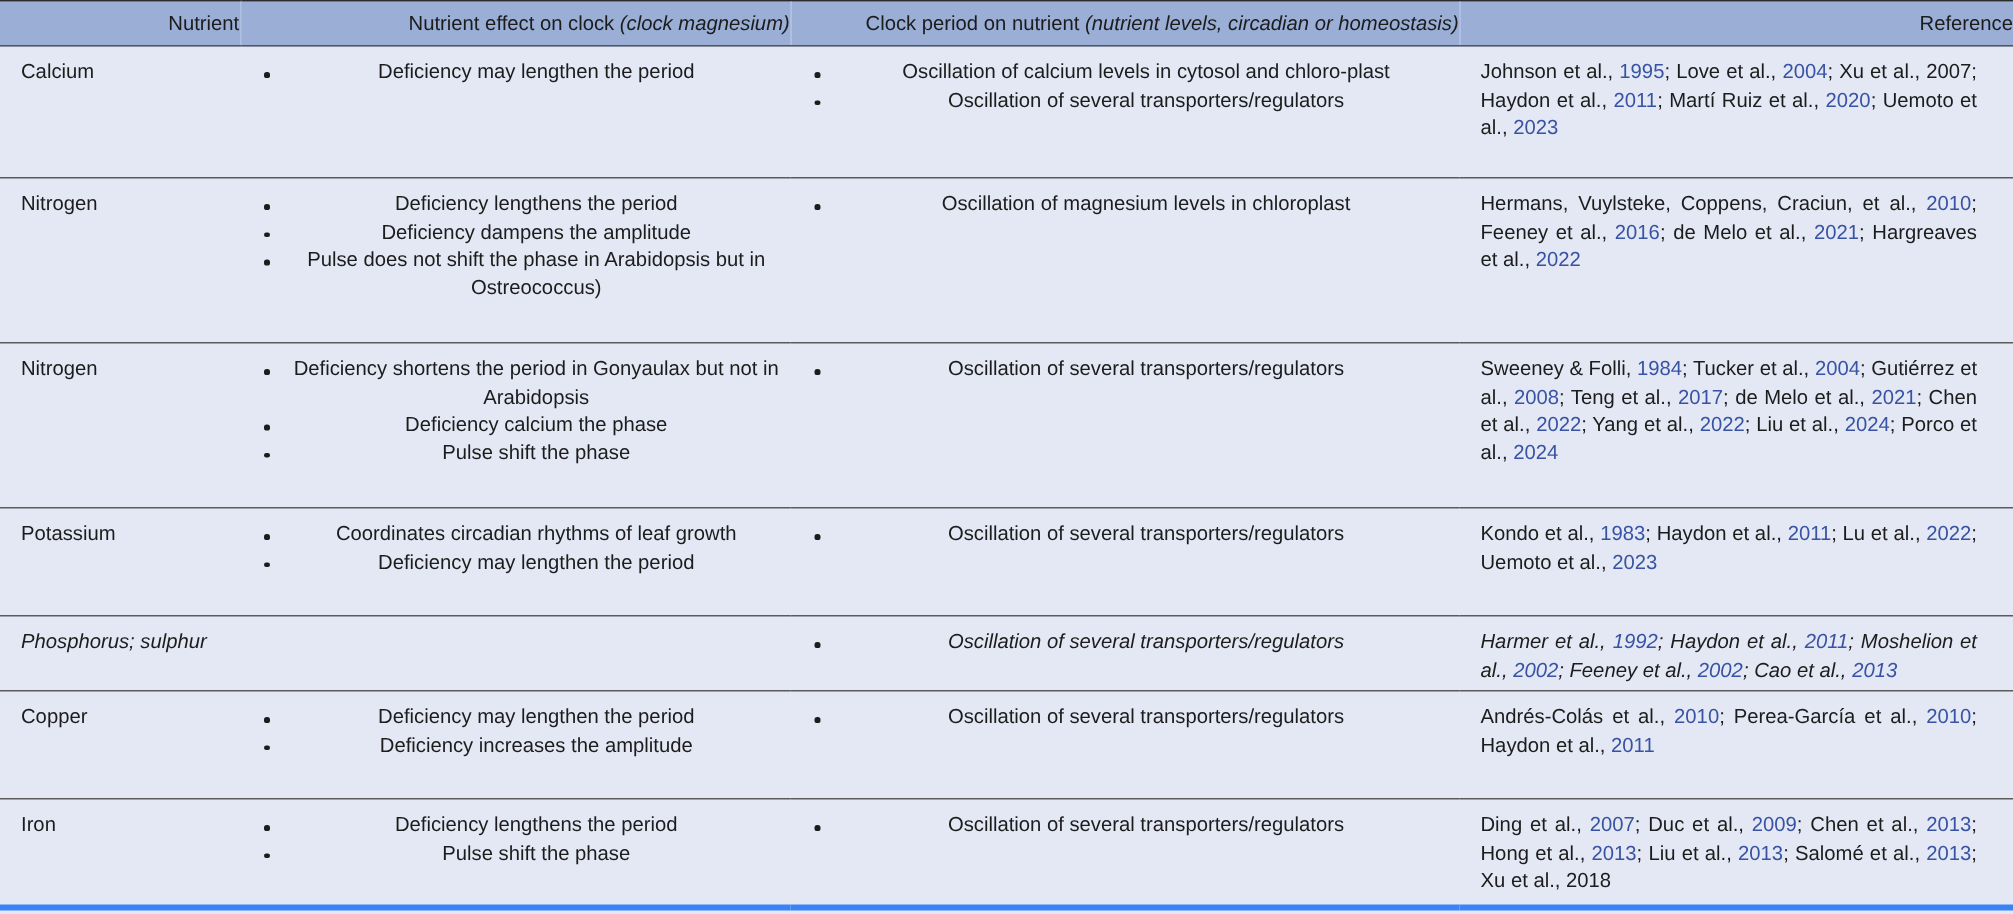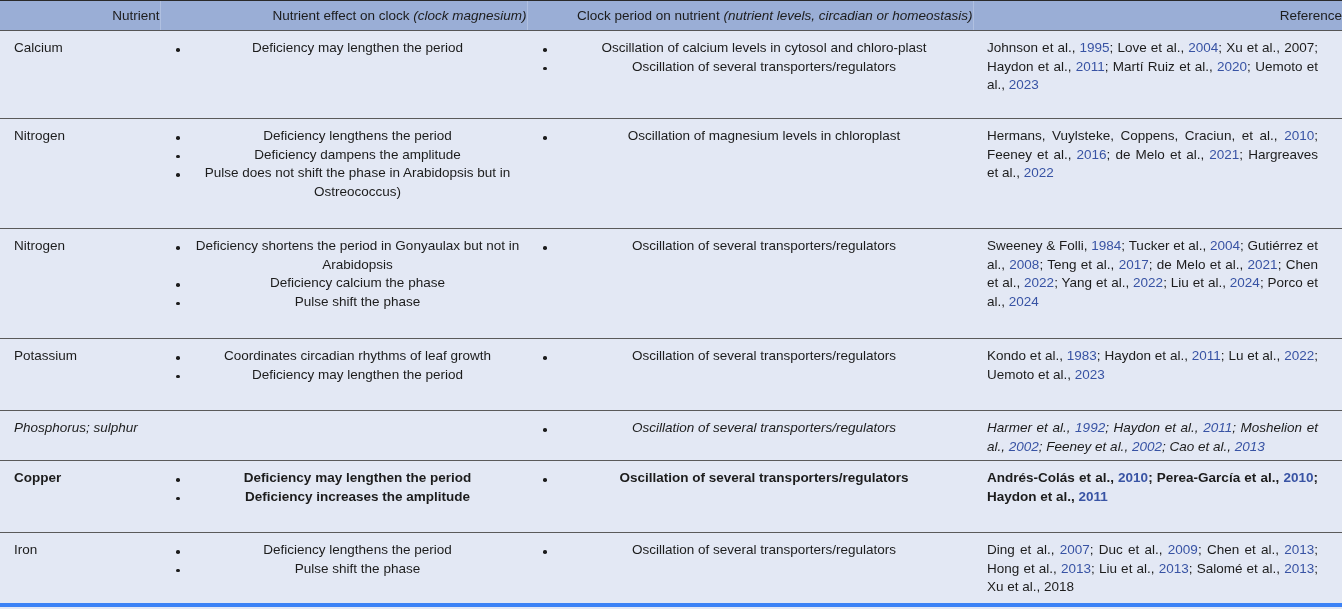--- a/index.html
+++ b/index.html
@@ -129,21 +129,21 @@
         <td class="col-effect">
           <ul class="bl"></ul>
         </td>
         <td class="col-clock">
           <ul class="bl">
             <li>Oscillation of several transporters/regulators</li>
           </ul>
         </td>
         <td class="ref"><span>Harmer et al., </span><span class="yr">1992</span><span>; </span><span>Haydon et al., </span><span class="yr">2011</span><span>; </span><span>Moshelion et al., </span><span class="yr">2002</span><span>; </span><span>Feeney et al., </span><span class="yr">2002</span><span>; </span><span>Cao et al., </span><span class="yr">2013</span></td>
       </tr>
-      <tr style="height: 72px; font-weight: bold;">
+      <tr style="height: 72px;">
         <td>Copper</td>
         <td class="col-effect">
           <ul class="bl">
             <li>Deficiency may lengthen the period</li>
             <li>Deficiency increases the amplitude</li>
           </ul>
         </td>
         <td class="col-clock">
           <ul class="bl">
             <li>Oscillation of several transporters/regulators</li>

